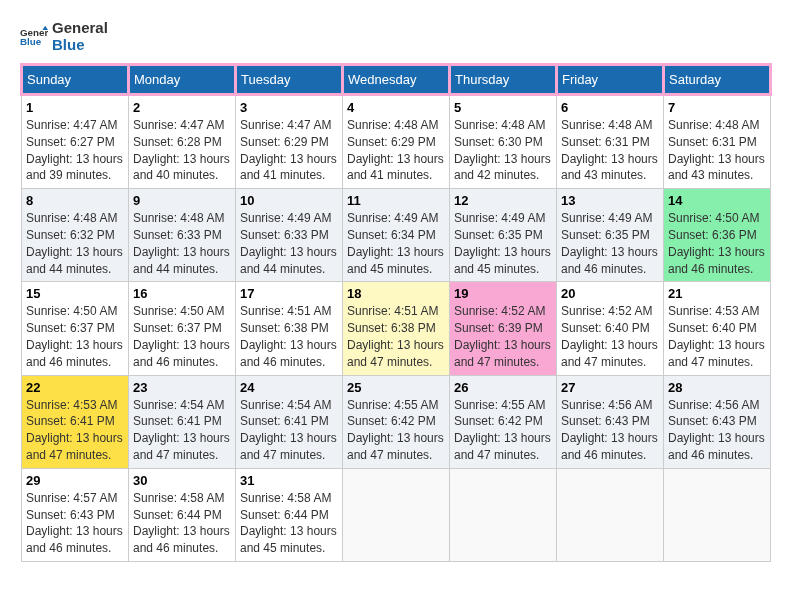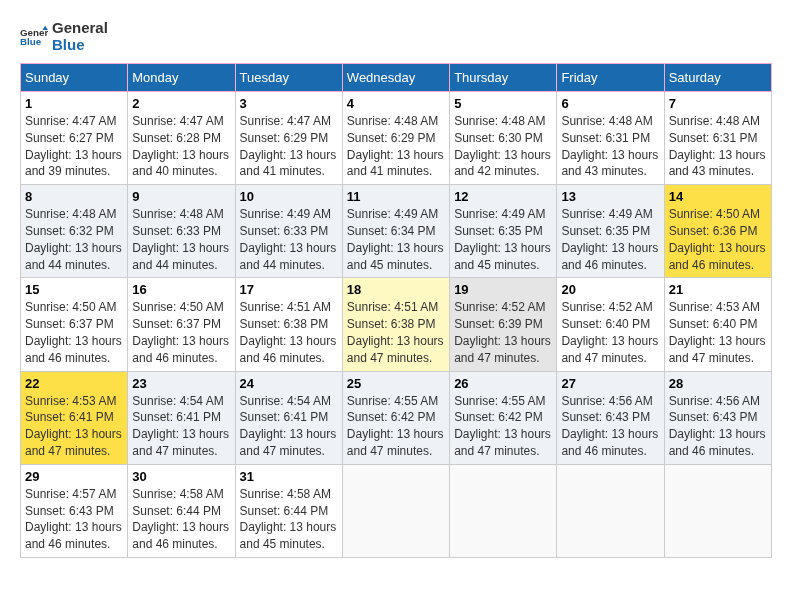--- a/index.html
+++ b/index.html
@@ -42,21 +42,21 @@
       border-collapse: collapse;
       font-size: 11px;
     }
     .calendar th {
       background-color: #1a6ab0;
       color: #fff;
       padding: 6px 4px;
       text-align: left;
       font-size: 13px;
       font-weight: normal;
-      border: 1px solid #f9a8d4;
+      border: 3px solid #f9a8d4;
     }
     .calendar td {
       vertical-align: top;
       border: 1px solid #ccc;
       padding: 4px;
       width: calc(100% / 7);
       min-height: 80px;
       background: #fff;
     }
     .calendar tr:nth-child(even) td {
@@ -164,21 +164,21 @@
         <div class="day-info">Sunrise: 4:49 AM<br>Sunset: 6:34 PM<br>Daylight: 13 hours and 45 minutes.</div>
         </td>
         <td style="background-color: rgb(238, 242, 247);">
         <span class="day-number">12</span>
         <div class="day-info">Sunrise: 4:49 AM<br>Sunset: 6:35 PM<br>Daylight: 13 hours and 45 minutes.</div>
         </td>
         <td style="background-color: rgb(238, 242, 247); margin-top: 32px;">
         <span class="day-number">13</span>
         <div class="day-info">Sunrise: 4:49 AM<br>Sunset: 6:35 PM<br>Daylight: 13 hours and 46 minutes.</div>
         </td>
-        <td style="background-color: #fde047;">
+        <td style="background-color: #86efac;">
         <span class="day-number">14</span>
         <div class="day-info">Sunrise: 4:50 AM<br>Sunset: 6:36 PM<br>Daylight: 13 hours and 46 minutes.</div>
         </td>
       </tr>
       <tr>
         <td style="background-color: rgb(255, 255, 255);">
         <span class="day-number">15</span>
         <div class="day-info">Sunrise: 4:50 AM<br>Sunset: 6:37 PM<br>Daylight: 13 hours and 46 minutes.</div>
         </td>
         <td style="background-color: rgb(255, 255, 255);">
@@ -186,21 +186,21 @@
         <div class="day-info">Sunrise: 4:50 AM<br>Sunset: 6:37 PM<br>Daylight: 13 hours and 46 minutes.</div>
         </td>
         <td style="background-color: rgb(255, 255, 255);">
         <span class="day-number">17</span>
         <div class="day-info">Sunrise: 4:51 AM<br>Sunset: 6:38 PM<br>Daylight: 13 hours and 46 minutes.</div>
         </td>
         <td style="background-color: #fef9c3; margin-top: 44px;">
         <span class="day-number">18</span>
         <div class="day-info">Sunrise: 4:51 AM<br>Sunset: 6:38 PM<br>Daylight: 13 hours and 47 minutes.</div>
         </td>
-        <td style="background-color: #e5e5e5;">
+        <td style="background-color: #f9a8d4;">
         <span class="day-number">19</span>
         <div class="day-info">Sunrise: 4:52 AM<br>Sunset: 6:39 PM<br>Daylight: 13 hours and 47 minutes.</div>
         </td>
         <td style="background-color: rgb(255, 255, 255);">
         <span class="day-number">20</span>
         <div class="day-info">Sunrise: 4:52 AM<br>Sunset: 6:40 PM<br>Daylight: 13 hours and 47 minutes.</div>
         </td>
         <td style="background-color: rgb(255, 255, 255);">
         <span class="day-number">21</span>
         <div class="day-info">Sunrise: 4:53 AM<br>Sunset: 6:40 PM<br>Daylight: 13 hours and 47 minutes.</div>

